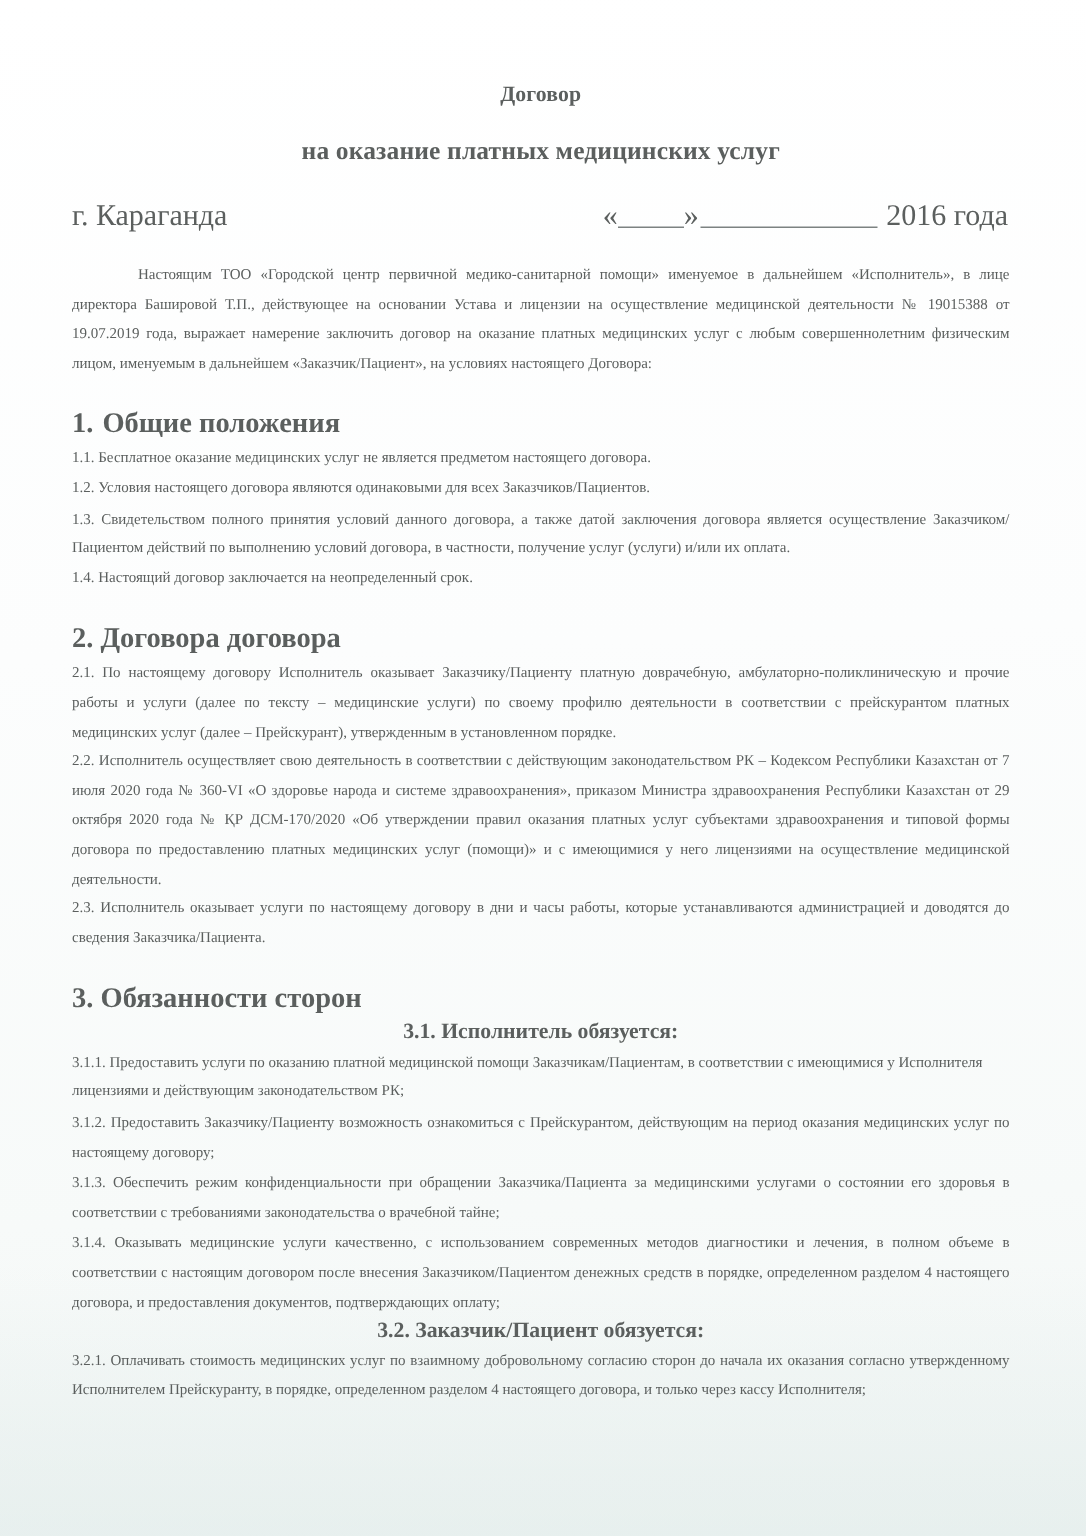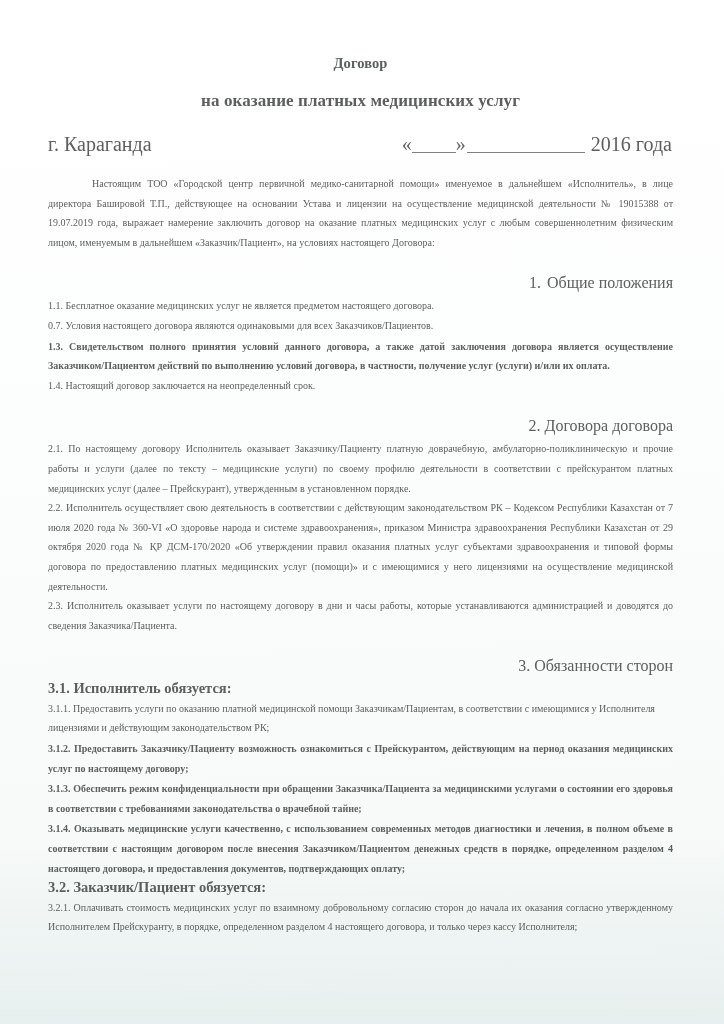--- a/index.html
+++ b/index.html
@@ -101,42 +101,41 @@
     margin-top: 20px;
   }
   .para.left {
     text-align: left;
   }
   .para.clause {
     margin-top: 0;
   }
   .para.gap {
     margin-top: 1px;
-    font-weight: bold;
   }
 
   .section-heading {
-    text-align: right;
-    font-weight: normal;
-    font-size: 16px;
+    text-align: left;
+    font-weight: bold;
+    font-size: 19px;
     line-height: 19px;
     margin: 0;
     padding-top: 21px;
     padding-bottom: 4px;
   }
   .section-heading .num-wide {
     padding-right: 6px;
   }
 
   .subheading {
     font-weight: bold;
     font-size: 14.5px;
     line-height: 19.6px;
     margin: 0;
-    text-align: left;
+    text-align: center;
   }
 </style>
 </head>
 <body>
 
 <div class="page">
   <div class="page-inner">
 
     <h1 class="doc-title">Договор</h1>
     <h2 class="doc-subtitle">на оказание платных медицинских услуг</h2>
@@ -147,21 +146,21 @@
         <span>«</span><span class="blank-short"></span><span>»</span><span class="blank-long"></span><span class="year-text">2016 года</span>
       </span>
     </div>
 
     <p class="para indent">Настоящим ТОО «Городской центр первичной медико-санитарной помощи» именуемое в дальнейшем «Исполнитель», в лице директора Башировой Т.П., действующее на основании Устава и лицензии на осуществление медицинской деятельности № 19015388 от 19.07.2019 года, выражает намерение заключить договор на оказание платных медицинских услуг с любым совершеннолетним физическим лицом, именуемым в дальнейшем «Заказчик/Пациент», на условиях настоящего Договора:</p>
 
     <h3 class="section-heading">
       <span class="num-wide">1.</span><span>Общие положения</span>
     </h3>
     <p class="para clause left">1.1. Бесплатное оказание медицинских услуг не является предметом настоящего договора.</p>
-    <p class="para clause left">0.7. Условия настоящего договора являются одинаковыми для всех Заказчиков/Пациентов.</p>
+    <p class="para clause left">1.2. Условия настоящего договора являются одинаковыми для всех Заказчиков/Пациентов.</p>
     <p class="para clause gap">1.3. Свидетельством полного принятия условий данного договора, а также датой заключения договора является осуществление Заказчиком/Пациентом действий по выполнению условий договора, в частности, получение услуг (услуги) и/или их оплата.</p>
     <p class="para clause left">1.4. Настоящий договор заключается на неопределенный срок.</p>
 
     <h3 class="section-heading">
       <span>2.</span>&nbsp;<span>Договора договора</span>
     </h3>
     <p class="para clause">2.1. По настоящему договору Исполнитель оказывает Заказчику/Пациенту платную доврачебную, амбулаторно-поликлиническую и прочие работы и услуги (далее по тексту – медицинские услуги) по своему профилю деятельности в соответствии с прейскурантом платных медицинских услуг (далее – Прейскурант), утвержденным в установленном порядке.</p>
     <p class="para clause">2.2. Исполнитель осуществляет свою деятельность в соответствии с действующим законодательством РК – Кодексом Республики Казахстан от 7 июля 2020 года № 360-VI «О здоровье народа и системе здравоохранения», приказом Министра здравоохранения Республики Казахстан от 29 октября 2020 года № ҚР ДСМ-170/2020 «Об утверждении правил оказания платных услуг субъектами здравоохранения и типовой формы договора по предоставлению платных медицинских услуг (помощи)» и с имеющимися у него лицензиями на осуществление медицинской деятельности.</p>
     <p class="para clause">2.3. Исполнитель оказывает услуги по настоящему договору в дни и часы работы, которые устанавливаются администрацией и доводятся до сведения Заказчика/Пациента.</p>
 

